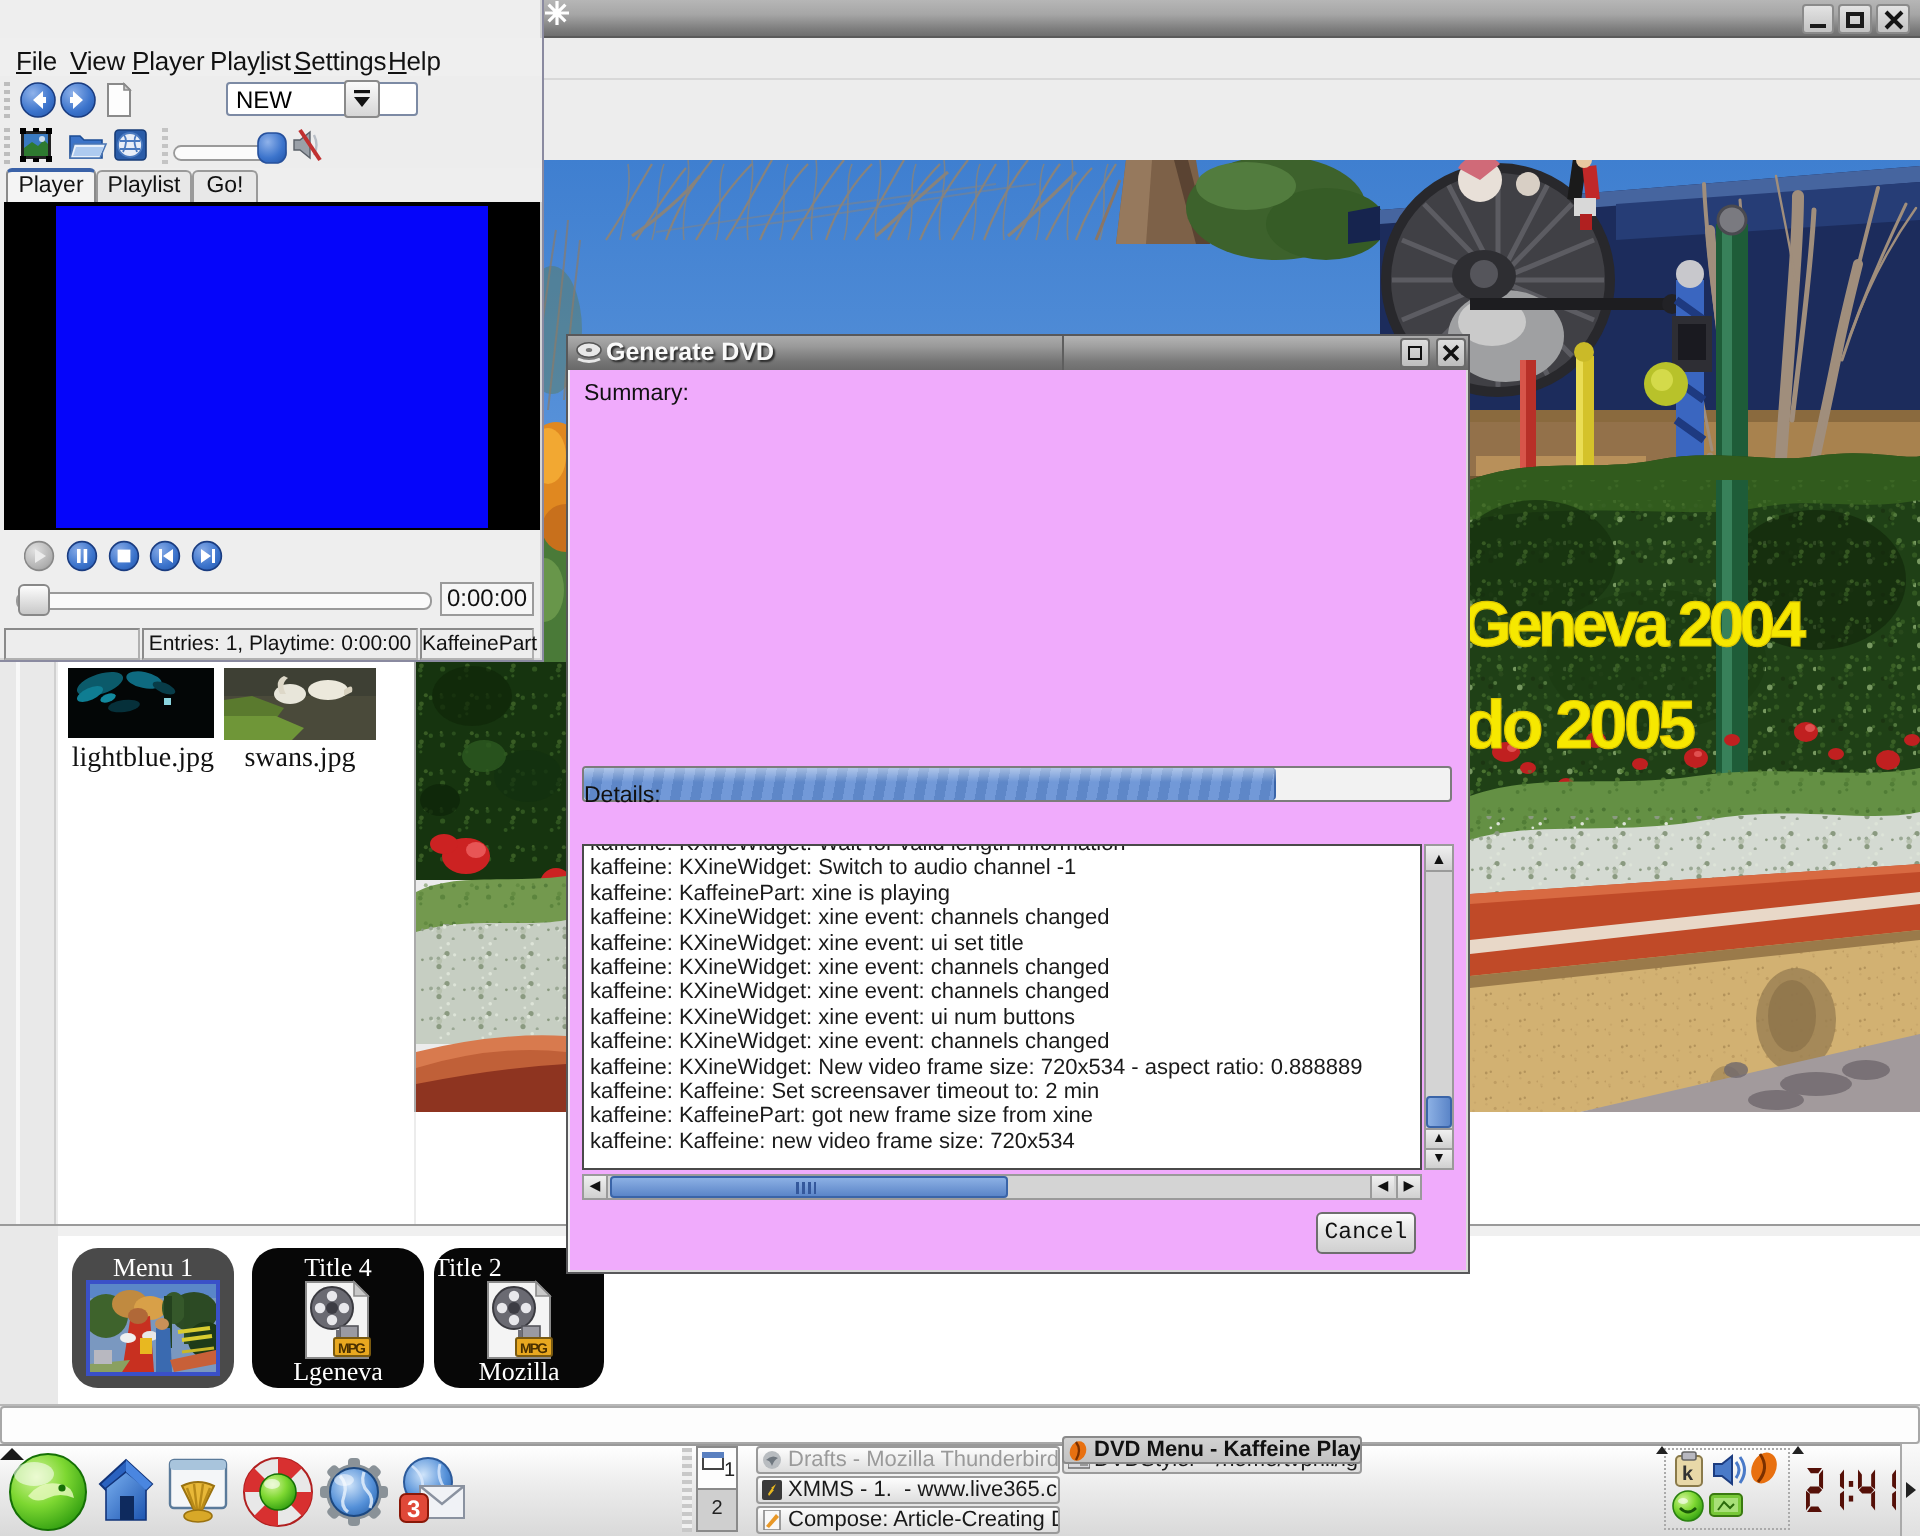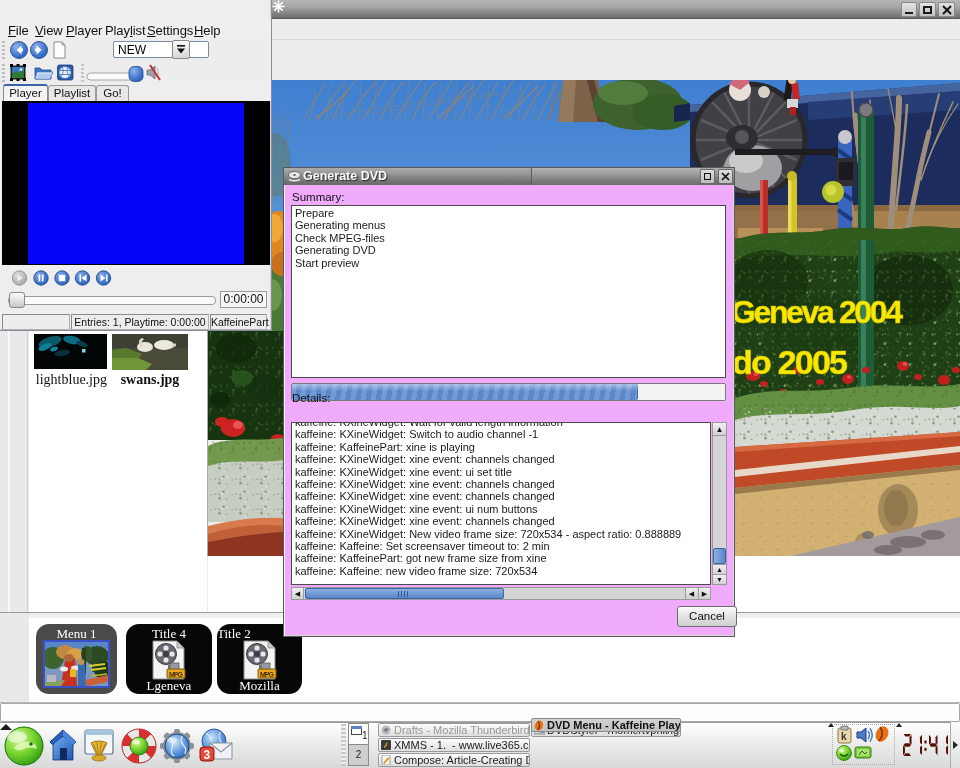--- a/index.html
+++ b/index.html
@@ -307,21 +307,21 @@
       <rect x="0" y="0" width="76" height="14" fill="#3e4034"></rect>
       <polygon points="0,36 0,16 14,14 30,20 18,36" fill="#5a7a2e"></polygon>
       <polygon points="0,36 0,24 26,24 40,30 34,36" fill="#6f9638"></polygon>
       <ellipse cx="33" cy="13" rx="8" ry="5" fill="#e8e6da"></ellipse>
       <path d="M28 13 q-3 -7 2 -9 l2 1 q-4 3 -1 8 z" fill="#ddd8c8"></path>
       <ellipse cx="52" cy="11" rx="10" ry="5" fill="#ece9dc"></ellipse>
       <path d="M60 11 q5 -4 4 1 l-4 2 z" fill="#d8d2bf"></path>
     </svg>
   </div>
   <div class="abs serif" style="left:34px;top:372px;width:73px;text-align:right;font-size:14px;color:#111;">lightblue.jpg</div>
-  <div class="abs serif" style="left:112px;top:372px;width:76px;text-align:center;font-size:14px;color:#111;font-weight:bold;">swans.jpg</div>
+  <div class="abs serif" style="left:112px;top:372px;width:76px;text-align:center;font-size:14px;color:#111;">swans.jpg</div>
 
   <div class="abs" style="left:0;top:612px;width:960px;height:1px;background:#9a9a9a;"></div>
   <div class="abs" style="left:0;top:613px;width:960px;height:5px;background:#f0f0f0;"></div>
   <div class="abs" style="left:487px;top:612px;width:14px;height:6px;background:#e0e0e0;border:1px solid #b0b0b0;border-radius:3px;"></div>
   <div class="abs" style="left:0;top:618px;width:960px;height:84px;background:#ffffff;"></div>
   <div class="abs" style="left:0;top:613px;width:29px;height:89px;background:#e9e9e9;"></div>
   <div class="abs" style="left:0;top:702px;width:960px;height:1px;background:#b8b8b8;"></div>
 
   <div class="abs serif" style="left:36px;top:624px;width:81px;height:70px;background:#4a4a4a;border-radius:13px;">
     <div class="abs" style="left:0;top:2px;width:81px;text-align:center;font-size:13px;color:#fff;">Menu 1</div>
@@ -714,21 +714,20 @@
           <div class="abs" style="left:2.5px;top:2.5px;width:7px;height:7px;border:1.6px solid #111;"></div>
         </div>
       <div class="abs" style="left:434px;top:1px;width:15px;height:15px;background:linear-gradient(#dedede,#bdbdbd);border:1px solid #6a6a6a;border-radius:2px;">
         <svg class="abs" style="left:2px;top:2px;" width="9" height="9" viewBox="0 0 9 9">
             <path d="M1 1 L8 8 M8 1 L1 8" stroke="#111" stroke-width="1.7"></path>
           </svg>
       </div>
     </div>
 
     <div class="abs" style="left:8px;top:23px;font-size:11.5px;color:#111;">Summary:</div>
-    <div class="abs" style="left:7px;top:37px;width:435px;height:173px;background:#fff;border:1px solid #4a4a4a;font-size:11px;color:#1a1a1a;line-height:12.4px;padding:1px 0 0 3px;">Prepare<br>Generating menus<br>Check MPEG-files<br>Generating DVD<br>Start preview</div>
 
     <div class="abs" style="left:7px;top:215px;width:435px;height:18px;background:#f2f2f2;border:1px solid #7c7c7c;border-radius:2px;">
       <div class="abs" style="left:0px;top:0px;width:346px;height:16px;border-radius:2px;background:repeating-linear-gradient(100deg,#7299d8 0px,#7299d8 5px,#5e87c8 5px,#5e87c8 10px);border-right:1px solid #3a64a8;"></div>
       <div class="abs" style="left:0px;top:0px;width:346px;height:7px;background:linear-gradient(rgba(255,255,255,0.45),rgba(255,255,255,0));border-radius:2px 2px 0 0;"></div>
     </div>
 
     <div class="abs" style="left:8px;top:224px;font-size:11.5px;color:#111;">Details:</div>
     <div class="abs" style="left:7px;top:254px;width:420px;height:163px;background:#fff;border:1px solid #4a4a4a;overflow:hidden;">
       <div class="abs" style="left:3px;top:-7px;font-size:11px;color:#1a1a1a;line-height:12.4px;white-space:nowrap;">kaffeine: KXineWidget: Wait for valid length information<br>kaffeine: KXineWidget: Switch to audio channel -1<br>kaffeine: KaffeinePart: xine is playing<br>kaffeine: KXineWidget: xine event: channels changed<br>kaffeine: KXineWidget: xine event: ui set title<br>kaffeine: KXineWidget: xine event: channels changed<br>kaffeine: KXineWidget: xine event: channels changed<br>kaffeine: KXineWidget: xine event: ui num buttons<br>kaffeine: KXineWidget: xine event: channels changed<br>kaffeine: KXineWidget: New video frame size: 720x534 - aspect ratio: 0.888889<br>kaffeine: Kaffeine: Set screensaver timeout to: 2 min<br>kaffeine: KaffeinePart: got new frame size from xine<br>kaffeine: Kaffeine: new video frame size: 720x534</div>
     </div>
@@ -742,16 +741,16 @@
 
     <div class="abs" style="left:7px;top:419px;width:420px;height:13px;background:#d4d4d4;border:1px solid #9a9a9a;">
       <div class="abs" style="left:0;top:0;width:12px;height:11px;background:linear-gradient(#f0f0f0,#d0d0d0);border-right:1px solid #9a9a9a;font-size:7px;color:#111;text-align:center;line-height:11px;">◀</div>
       <div class="abs" style="left:13px;top:0px;width:199px;height:11px;background:linear-gradient(#8cb0e4,#5b85c8);border:1px solid #3a64a8;border-radius:2px;">
         <div class="abs" style="left:92px;top:2px;width:10px;height:6px;background:repeating-linear-gradient(90deg,#34589c 0 1.5px,transparent 1.5px 3px);"></div>
       </div>
       <div class="abs" style="left:393px;top:0;width:12px;height:11px;background:linear-gradient(#f0f0f0,#d0d0d0);border-left:1px solid #9a9a9a;font-size:7px;color:#111;text-align:center;line-height:11px;">◀</div>
       <div class="abs" style="left:406px;top:0;width:12px;height:11px;background:linear-gradient(#f0f0f0,#d0d0d0);border-left:1px solid #9a9a9a;font-size:7px;color:#111;text-align:center;line-height:11px;">▶</div>
     </div>
 
-    <div class="abs" style="left:393px;top:438px;width:60px;height:21px;background:linear-gradient(#fdfdfd,#e2e2e2 50%,#d0d0d0);border:1px solid #6e6e6e;border-radius:3px;font-size:11.5px;color:#111;text-align:center;line-height:19px;">Cancel</div>
+    <div class="abs" style="left:374px;top:438px;width:50px;height:21px;background:linear-gradient(#fdfdfd,#e2e2e2 50%,#d0d0d0);border:1px solid #6e6e6e;border-radius:3px;font-size:11.5px;color:#111;text-align:center;line-height:19px;font-family:Liberation Mono, monospace;">Cancel</div>
   </div>
 
 </div>
 
 </body></html>

